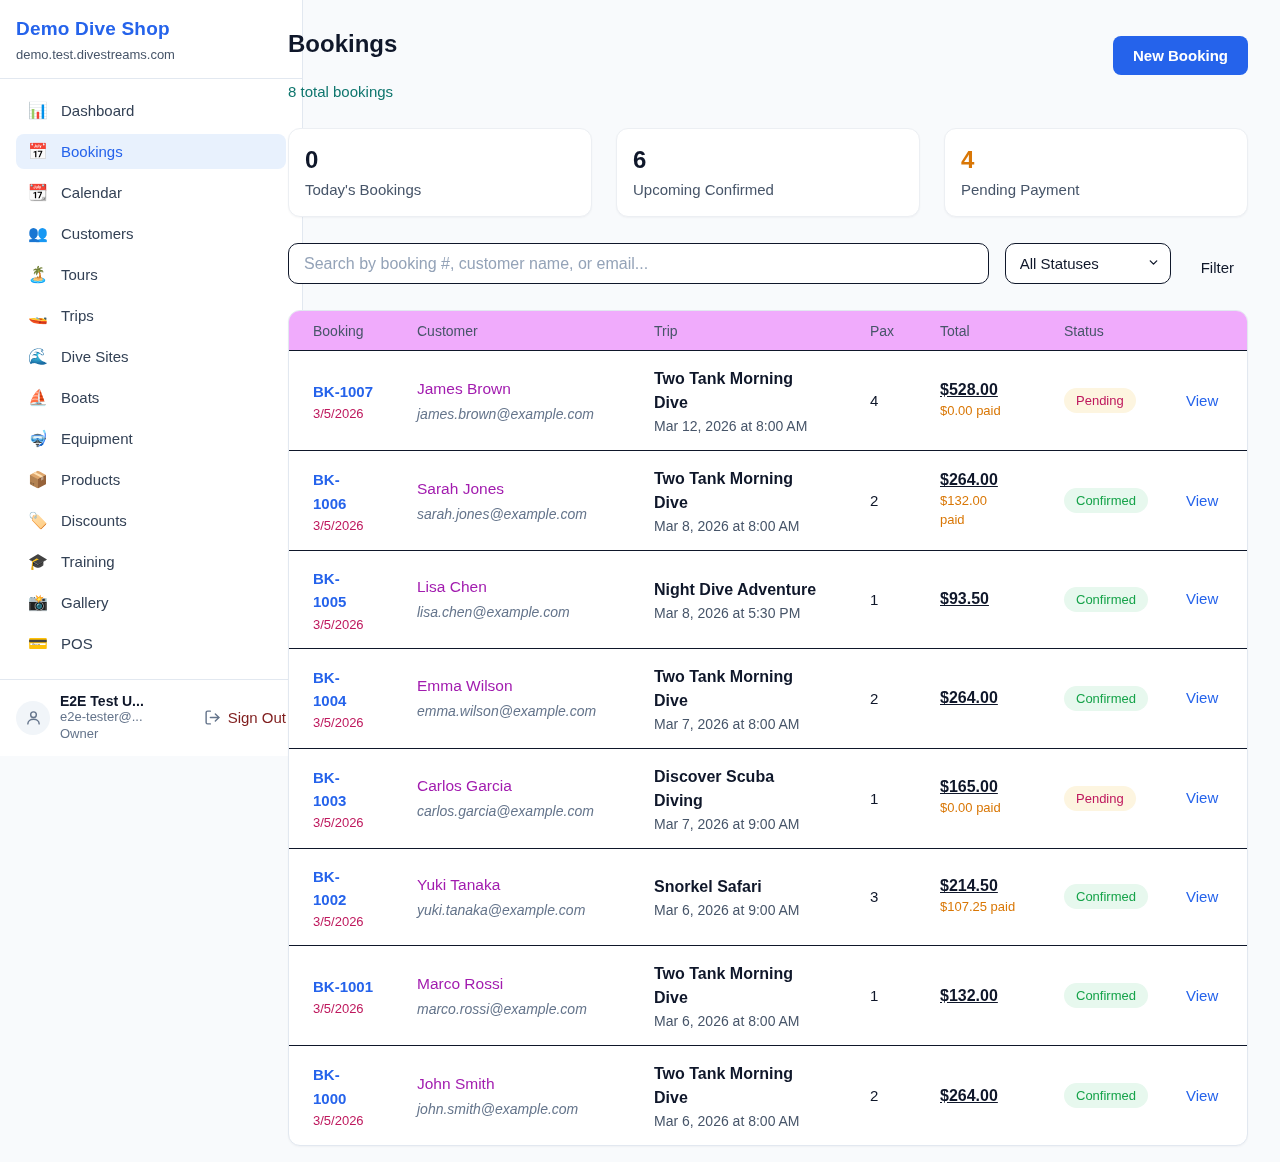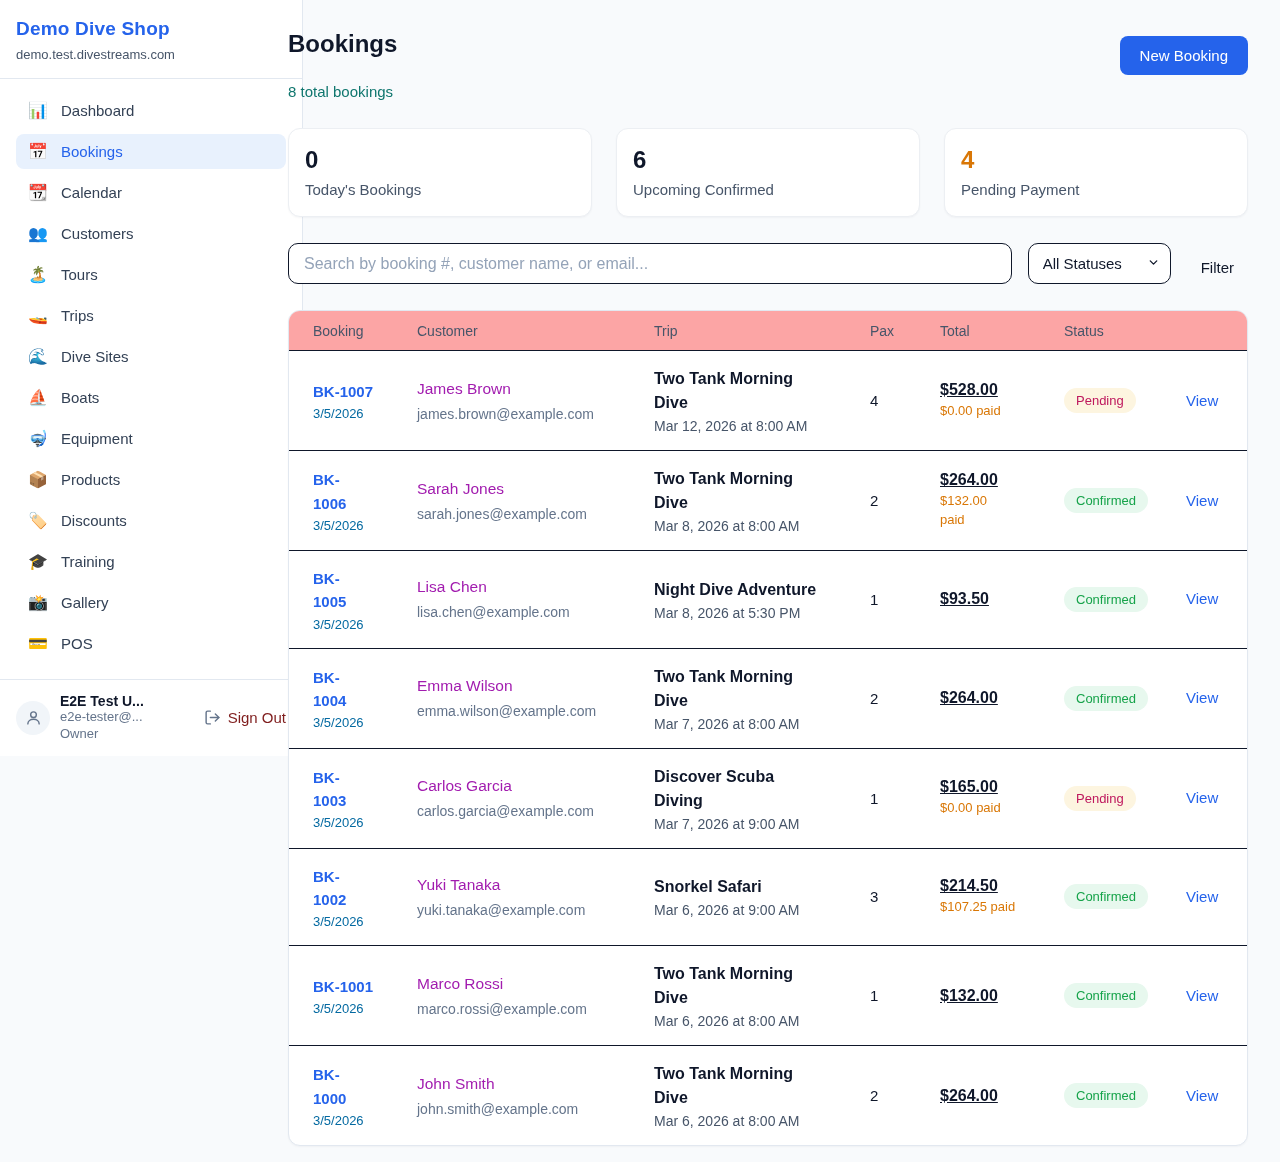--- a/index.html
+++ b/index.html
@@ -47,70 +47,70 @@
     color:#7f1d1d; font-size:15px; background:none; border:none;
     font-family:inherit; cursor:pointer; flex:0 0 auto;
   }
   
   .main { position:absolute; left:256px; top:0; width:1024px; padding:30px 32px 0; }
   .page-head { display:flex; justify-content:space-between; align-items:flex-start; }
   .page-title { font-size:24px; font-weight:700; color:#0f172a; }
   .page-sub { font-size:15px; color:#0f766e; margin-top:25px; }
   .btn-primary {
     background:#2563eb; color:#fff; border:none; border-radius:8px;
-    font-size:15px; font-weight:400; font-family:inherit;
+    font-size:15px; font-weight:700; font-family:inherit;
     padding:11px 20px; cursor:pointer; margin-top:6px;
   }
   .stats { display:flex; gap:24px; margin-top:28px; }
   .stat-card {
     flex:1; background:#fff; border:1px solid #eceff3; border-radius:12px;
     padding:17px 16px 18px; box-shadow:0 1px 2px rgba(15,23,42,.04);
   }
   .stat-value { font-size:24px; font-weight:700; color:#0f172a; }
   .stat-label { font-size:15px; color:#475569; margin-top:7px; }
   .filter-row { display:flex; align-items:flex-end; gap:16px; margin-top:26px; }
   .search-input {
     flex:1; height:41px; border:1px solid #0f172a; border-radius:10px;
     padding:0 15px; font-size:16px; font-family:inherit; color:#0f172a;
     background:#fff; outline:none;
   }
   .search-input::placeholder { color:#94a3b8; }
   .select-wrap { position:relative; }
   .status-select {
-    height:41px; width:143px; border:1px solid #0f172a; border-radius:10px;
+    height:41px; width:166px; border:1px solid #0f172a; border-radius:10px;
     background:#fff; font-size:15px; font-weight:500; font-family:inherit; color:#0f172a;
     padding:0 30px 0 14px; appearance:none; -webkit-appearance:none; cursor:pointer; outline:none;
   }
   .select-chevron { position:absolute; right:11px; top:13px; pointer-events:none; }
   .filter-btn {
     background:none; border:none; font-family:Liberation Sans, sans-serif; font-size:15px; font-weight:500;
     color:#0f172a; padding:8px 14px; cursor:pointer;
   }
   
   .table-card {
     margin-top:26px; background:#fff; border:1px solid #e2e8f0; border-radius:12px;
     overflow:hidden; box-shadow:0 1px 2px rgba(15,23,42,.04);
   }
   table { width:100%; border-collapse:collapse; }
   thead th {
     text-align:left; font-size:14px; font-weight:500; color:#475569;
-    padding:12px 16px 11px; background:#fca5a5;
+    padding:12px 16px 11px; background:#f0abfc;
   }
   th.c-booking, td.c-booking { width:112px; padding-left:24px; }
   th.c-customer, td.c-customer { width:237px; }
   th.c-trip, td.c-trip { width:216px; }
   th.c-pax, td.c-pax { width:70px; }
   th.c-total, td.c-total { width:124px; }
   th.c-status, td.c-status { width:122px; }
   tbody td { padding:16px; vertical-align:middle; border-top:1px solid #0f172a; }
   tbody td.c-booking { padding-left:24px; }
   .bk-id { color:#2563eb; font-size:15px; font-weight:600; white-space:pre-line; text-decoration:none; cursor:pointer; display:inline-block; line-height:1.55; }
-  .bk-date { color:#0369a1; font-size:13px; margin-top:3px; }
+  .bk-date { color:#be185d; font-size:13px; margin-top:3px; }
   .cust-name { font-size:15.5px; font-weight:500; color:#a21caf; }
-  .cust-email { font-size:14px; color:#64748b; margin-top:8px; }
+  .cust-email { font-size:14px; color:#64748b; margin-top:8px;font-style:italic; }
   .trip-name { font-size:16px; font-weight:600; color:#0f172a; white-space:pre-line; line-height:1.5; }
   .trip-date { font-size:14px; color:#475569; margin-top:3px; }
   td.c-pax { font-size:15px; color:#0f172a; }
   .amount { font-size:16px; font-weight:700; color:#0f172a;text-decoration:underline; }
   .paid { font-size:13px; color:#d97706; margin-top:3px; white-space:pre-line; line-height:1.45; }
   .badge {
     display:inline-block; padding:5px 12px; border-radius:999px;
     font-size:13px; font-weight:500;
   }
   .badge-pending { background:#fdf5e0; color:#be185d; }

